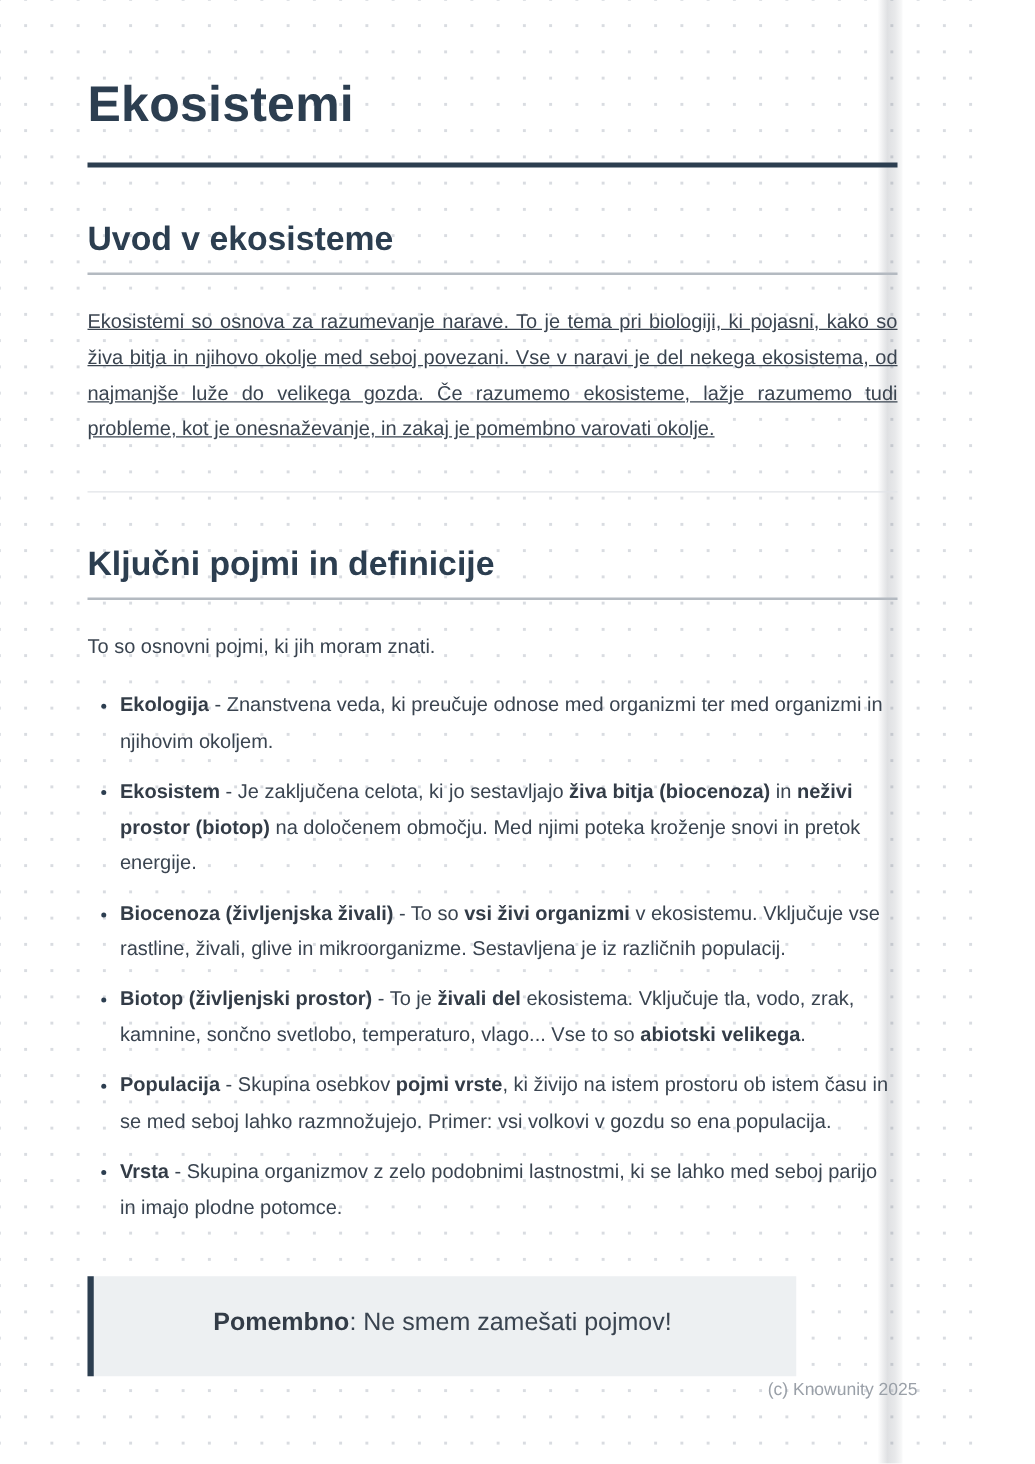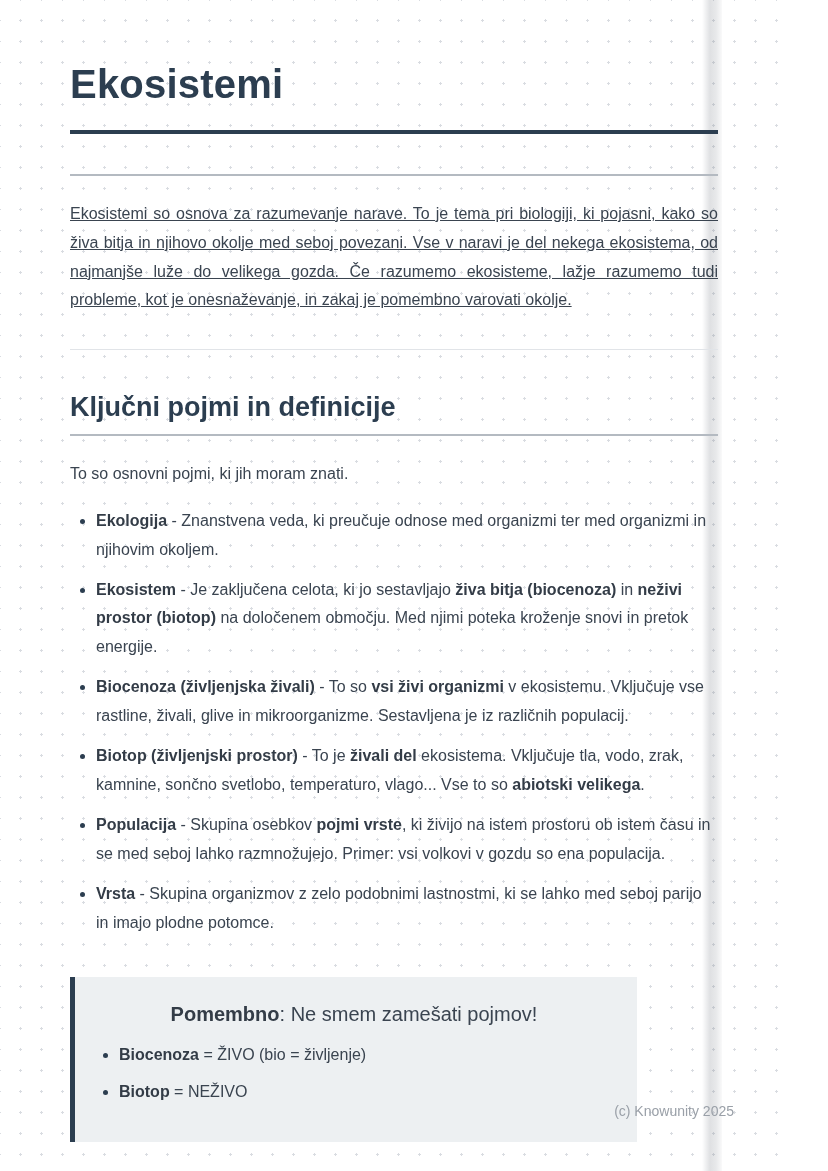--- a/index.html
+++ b/index.html
@@ -143,20 +143,21 @@
 <div class="page">
 
   <div class="page-edge-shadow"></div>
 
   <div class="content">
 
     <h1 class="doc-title">Ekosistemi</h1>
     <div class="title-rule"></div>
 
     <div class="section">
+      <h2 class="section-heading">Uvod v ekosisteme</h2>
       <div class="section-rule"></div>
       <p class="body-paragraph">Ekosistemi so osnova za razumevanje narave. To je tema pri biologiji, ki pojasni, kako so živa bitja in njihovo okolje med seboj povezani. Vse v naravi je del nekega ekosistema, od najmanjše luže do velikega gozda. Če razumemo ekosisteme, lažje razumemo tudi probleme, kot je onesnaževanje, in zakaj je pomembno varovati okolje.</p>
     </div>
 
     <div class="soft-divider"></div>
 
     <div class="section">
       <h2 class="section-heading">Ključni pojmi in definicije</h2>
       <div class="section-rule"></div>
       <p class="list-intro">To so osnovni pojmi, ki jih moram znati.</p>
@@ -166,23 +167,19 @@
         <li><strong>Ekosistem</strong> - Je zaključena celota, ki jo sestavljajo <strong>živa bitja (biocenoza)</strong> in <strong>neživi prostor (biotop)</strong> na določenem območju. Med njimi poteka kroženje snovi in pretok energije.</li>
         <li><strong>Biocenoza (življenjska živali)</strong> - To so <strong>vsi živi organizmi</strong> v ekosistemu. Vključuje vse rastline, živali, glive in mikroorganizme. Sestavljena je iz različnih populacij.</li>
         <li><strong>Biotop (življenjski prostor)</strong> - To je <strong>živali del</strong> ekosistema. Vključuje tla, vodo, zrak, kamnine, sončno svetlobo, temperaturo, vlago... Vse to so <strong>abiotski velikega</strong>.</li>
         <li><strong>Populacija</strong> - Skupina osebkov <strong>pojmi vrste</strong>, ki živijo na istem prostoru ob istem času in se med seboj lahko razmnožujejo. Primer: vsi volkovi v gozdu so ena populacija.</li>
         <li><strong>Vrsta</strong> - Skupina organizmov z zelo podobnimi lastnostmi, ki se lahko med seboj parijo in imajo plodne potomce.</li>
       </ul>
     </div>
 
     <div class="callout">
       <p class="callout-title"><strong>Pomembno</strong>: Ne smem zamešati pojmov!</p>
-      <ul class="callout-list">
-        <li><strong>Biocenoza</strong> = ŽIVO (bio = življenje)</li>
-        <li><strong>Biotop</strong> = NEŽIVO</li>
-      </ul>
     </div>
 
   </div>
 
   <div class="page-footer">(c) Knowunity 2025</div>
 
 </div>
 
 </body></html>

